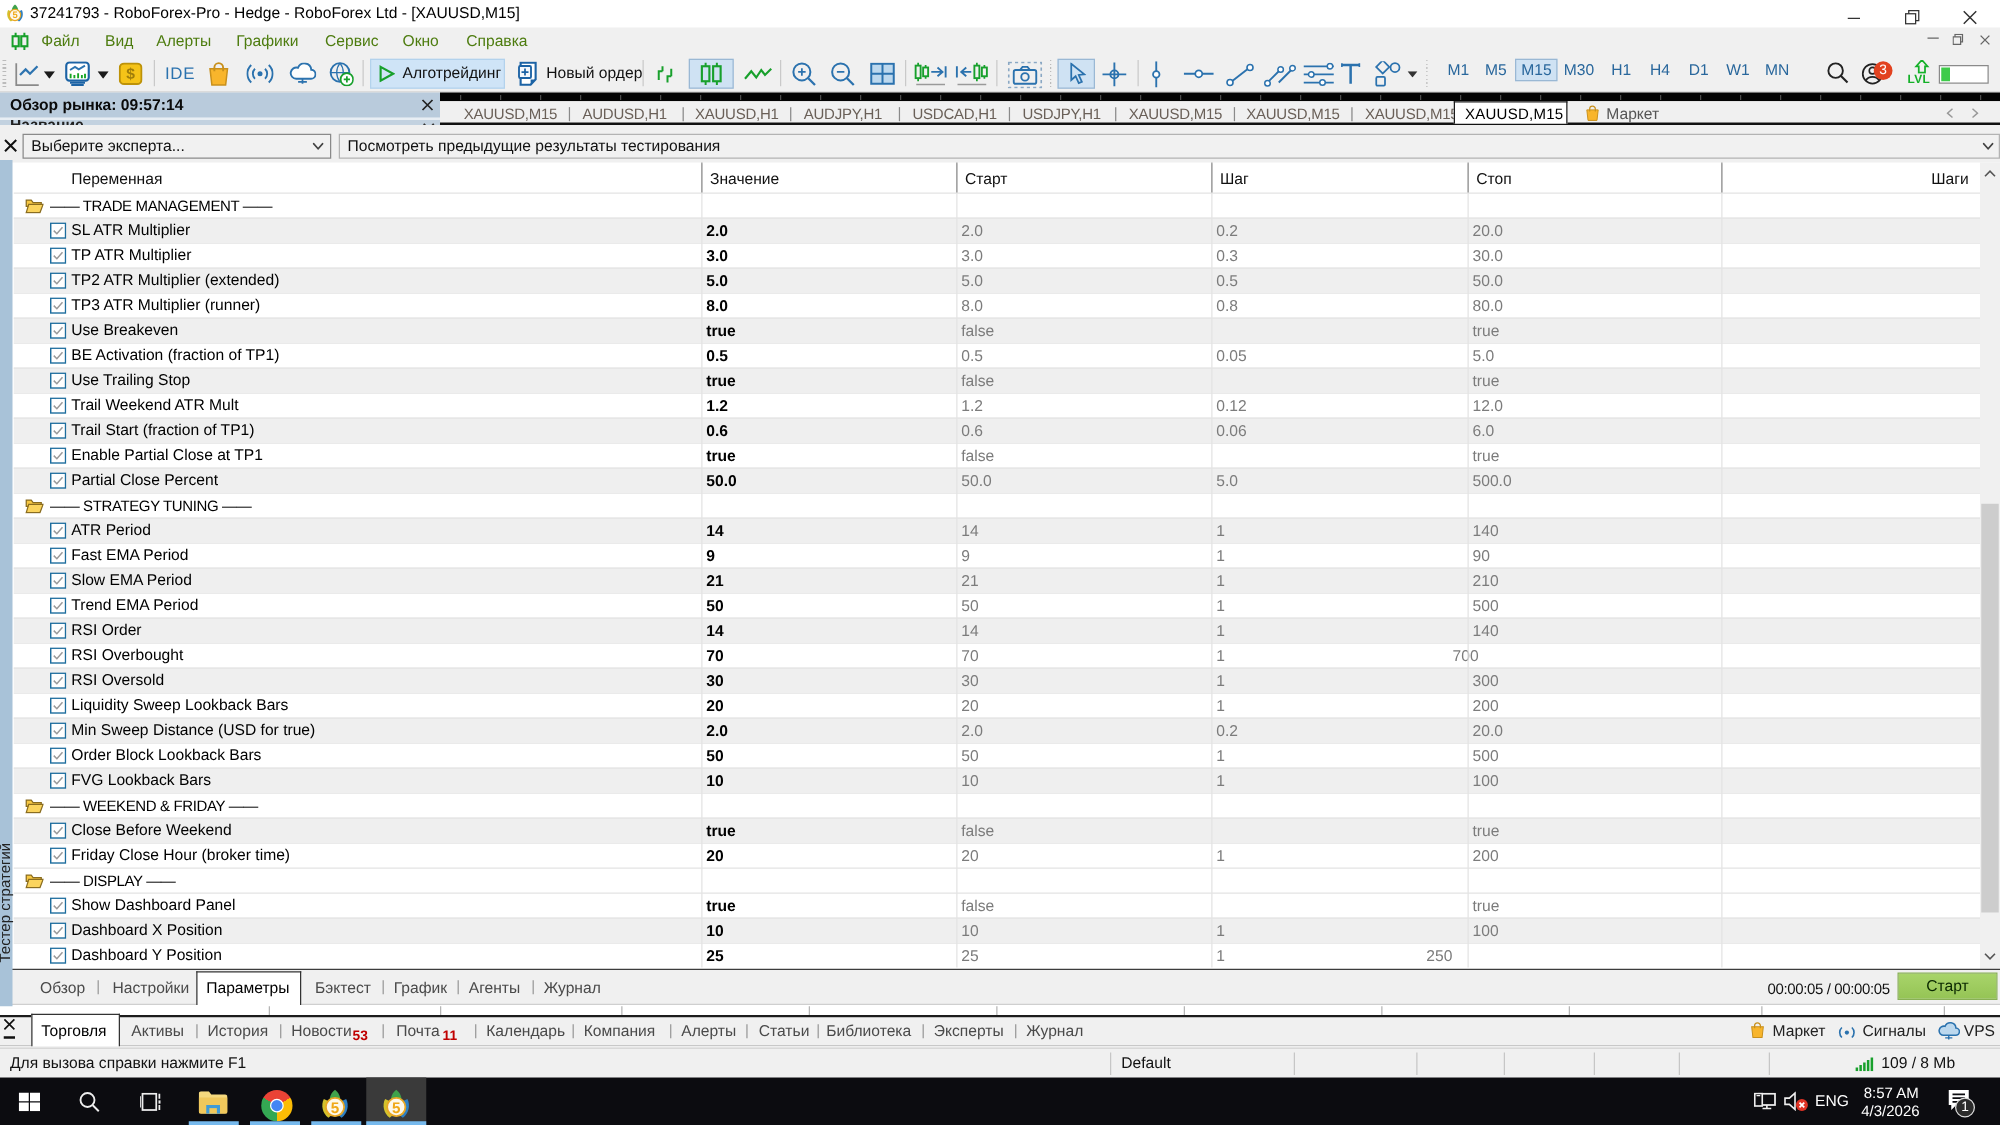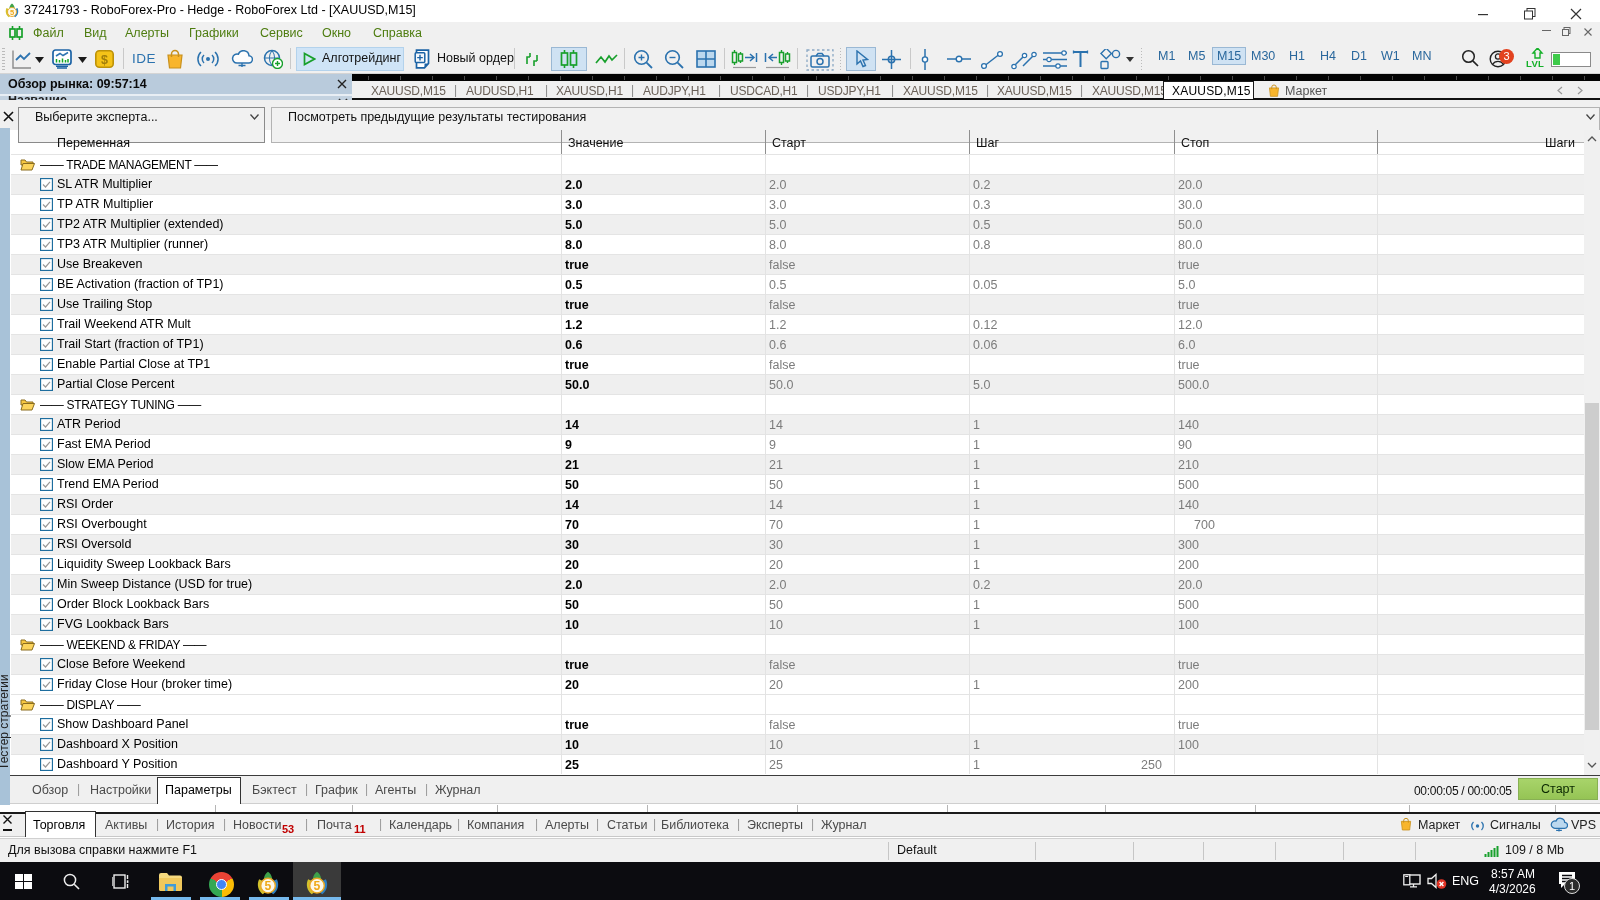--- a/index.html
+++ b/index.html
@@ -25,22 +25,22 @@
   .csep { position:absolute; top:83px; font-size:12px; color:#8a8a8a; }
   #seltab { left:1163px; top:81px; width:91px; height:18px; background:#fff;
      border:1px solid #1a1a1a; border-bottom:none; z-index:3; }
   #blackline { left:352px; top:98px; width:1248px; height:2px; background:#111; }
   
   #tester { left:0; top:100px; width:1600px; height:704px; background:#fff; }
   #ttoolbar { left:0; top:100px; width:1600px; height:30px; background:#f0f0f0; }
   #lstrip { left:0; top:128px; width:10px; height:677px; background:#a8c2d8; z-index:5; }
   #vtext { left:-3px; top:630px; font-size:12px; color:#222; z-index:6;
     writing-mode:vertical-rl; transform:rotate(180deg); height:140px; }
-  .combo { position:absolute; background:#f1f1f1; height:36px; font-size:12.5px;
-     color:#111; padding:2px 16px; }
+  .combo { position:absolute; background:#f1f1f1; height:20px; font-size:12.5px;
+     color:#111; padding:2px 6px; }
   .chev { position:absolute; font-size:10px; color:#444; }
   .hdr { position:absolute; top:136px; font-size:12.5px; color:#111; }
   .colline { position:absolute; top:131px; width:1px; height:643px; background:#e3e3e3; }
   .trow { position:absolute; left:11px; width:1573px; height:20px;
       border-top:1px solid #e4e4e4; background:#fff; }
   .trow.zeb { background:#efefef; }
   .trow .cb { position:absolute; left:29px; top:3px; }
   .trow .nm { position:absolute; left:46px; top:2px; font-size:12.5px; color:#000; }
   .trow .val { position:absolute; top:3px; font-size:12.5px; color:#000; font-weight:bold; }
   .trow .gv { position:absolute; top:3px; font-size:12.5px; color:#7c7c7c; }
@@ -616,21 +616,21 @@
   </div>
 <div class="trow" style="top:514px">
     <svg class="cb" width="13" height="13" viewBox="0 0 13 13">
       <rect x="0.5" y="0.5" width="12" height="12" fill="#fff" stroke="#1d6d9e" stroke-width="1.3"></rect>
       <path d="M3 6.5 L5.5 9 L10 3.8" fill="none" stroke="#9a9a9a" stroke-width="1.2"></path>
     </svg>
     <span class="nm">RSI Overbought</span>
     <span class="val" style="left:565px">70</span>
     <span class="gv" style="left:769px">70</span>
     <span class="gv" style="left:973px">1</span>
-    <span class="gv" style="left:1194px">700</span>
+    <span class="gv" style="left:1162px">700</span>
   </div>
 <div class="trow zeb" style="top:534px">
     <svg class="cb" width="13" height="13" viewBox="0 0 13 13">
       <rect x="0.5" y="0.5" width="12" height="12" fill="#fff" stroke="#1d6d9e" stroke-width="1.3"></rect>
       <path d="M3 6.5 L5.5 9 L10 3.8" fill="none" stroke="#9a9a9a" stroke-width="1.2"></path>
     </svg>
     <span class="nm">RSI Oversold</span>
     <span class="val" style="left:565px">30</span>
     <span class="gv" style="left:769px">30</span>
     <span class="gv" style="left:973px">1</span>

